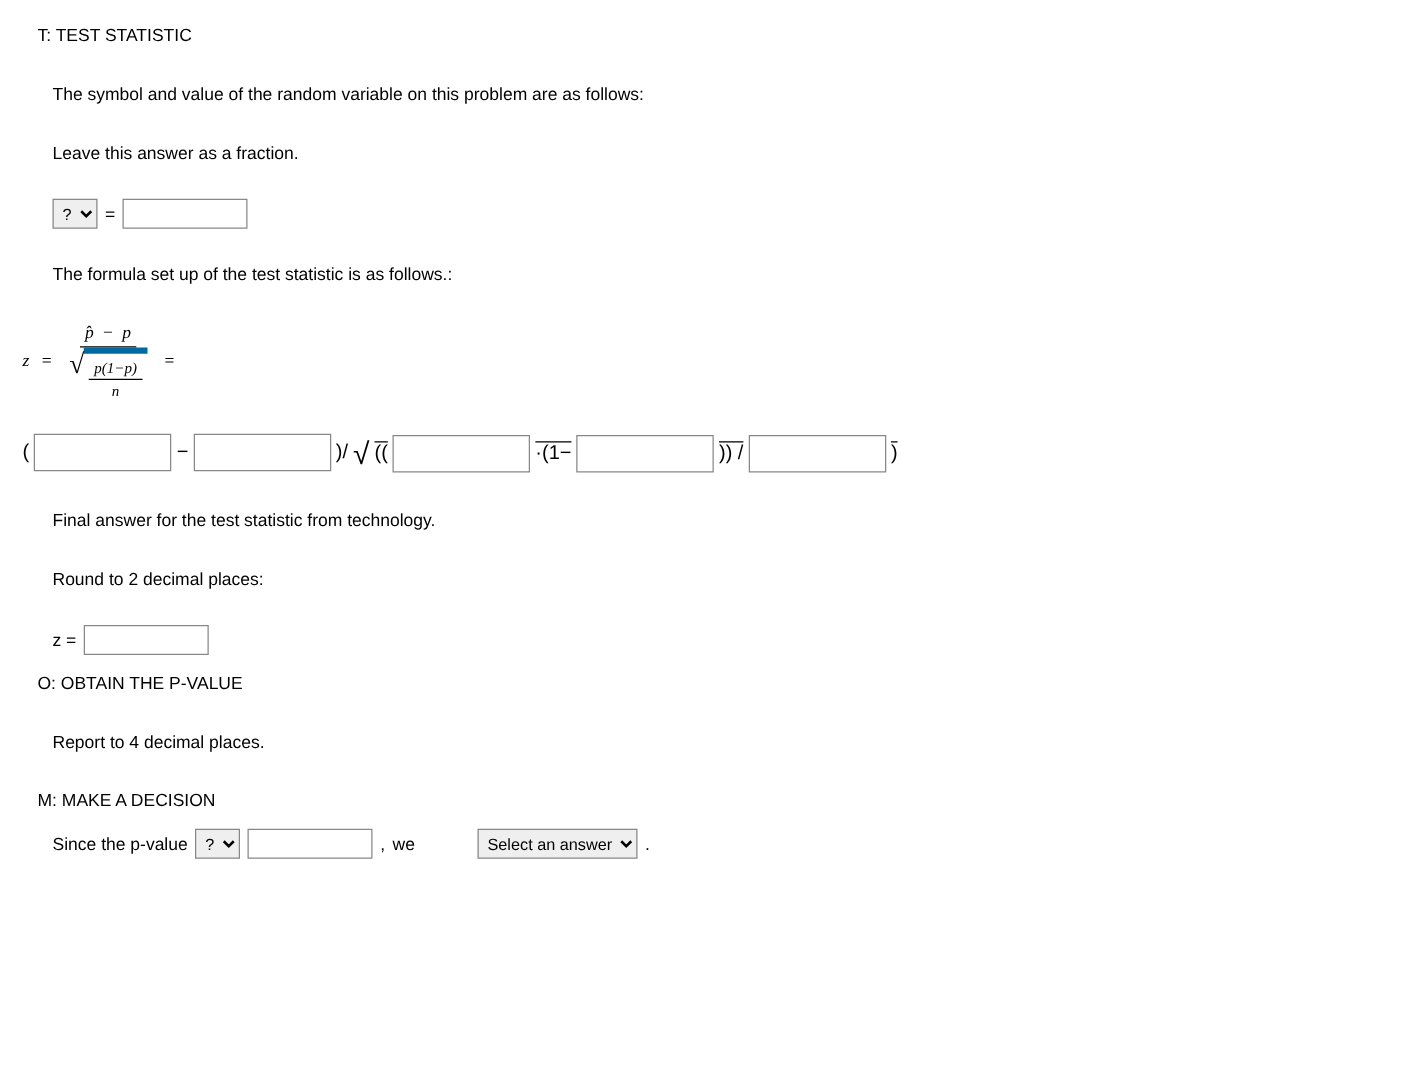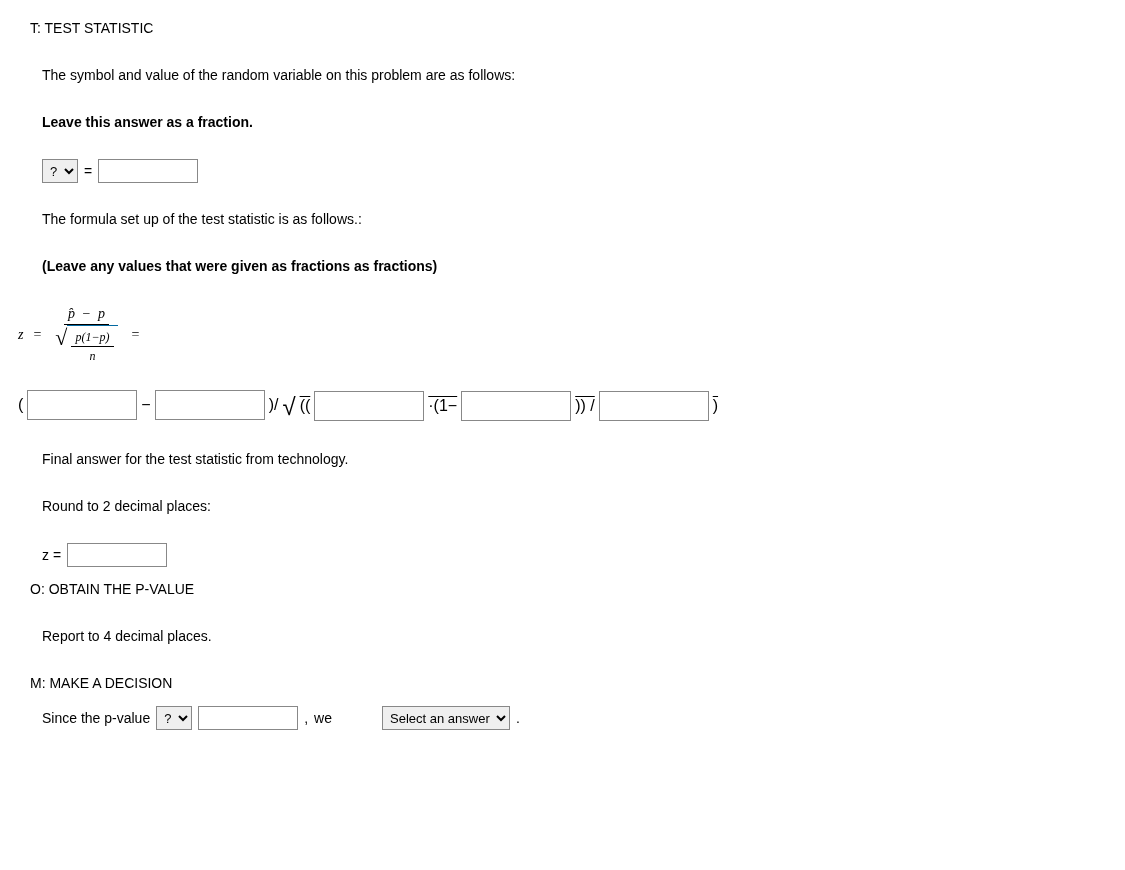--- a/index.html
+++ b/index.html
@@ -15,21 +15,21 @@
     font-weight: normal;
     margin: 8px 12px;
   }
   .indent {
     margin-left: 24px;
   }
   p {
     margin: 26px 0;
   }
   .bold {
-    font-weight: bold;
+    font-weight: normal;
   }
   select, input[type="text"] {
     font-family: Arial, sans-serif;
     font-size: 13px;
     padding: 2px 3px;
     border: 1px solid #888;
     box-sizing: border-box;
     height: 24px;
   }
   input[type="text"] {
@@ -74,21 +74,21 @@
     align-items: flex-start;
   }
   .sqrt-sign {
     font-size: 22px;
     line-height: 1;
     font-style: normal;
     position: relative;
     top: 2px;
   }
   .sqrt-body {
-    border-top: 1px solid #0369a1;
+    border-top: 5px solid #0369a1;
     padding: 2px 4px 0 4px;
   }
   .inner-frac {
     font-size: 12px;
   }
   .formula-inputs {
     display: flex;
     align-items: center;
     gap: 4px;
     font-family: Arial, sans-serif;
@@ -122,21 +122,20 @@
 
   <div class="row">
     <select>
       <option>?</option>
     </select>
     <span>=</span>
     <input type="text" style="">
   </div>
 
   <p>The formula set up of the test statistic is as follows.:</p>
-  <p class="bold">(Leave any values that were given as fractions as fractions)</p>
 </div>
 
 <div class="formula-display">
   <span>z</span>
   <span style="font-style:normal">=</span>
   <span class="frac">
     <span class="num">
       <span class="phat">p̂</span>
       <span style="font-style:normal; padding:0 4px">−</span>
       <span style="font-style:italic">p</span>

